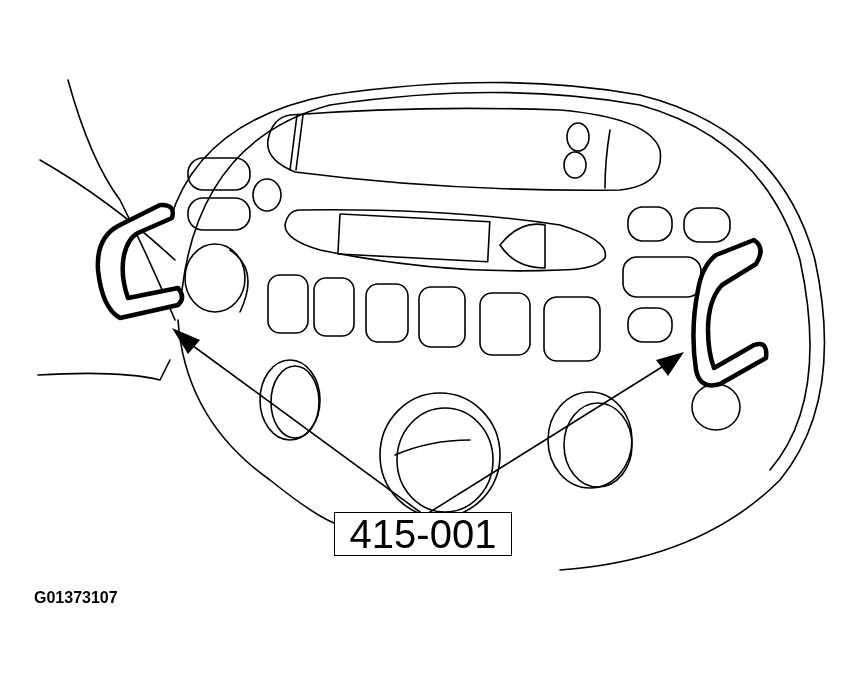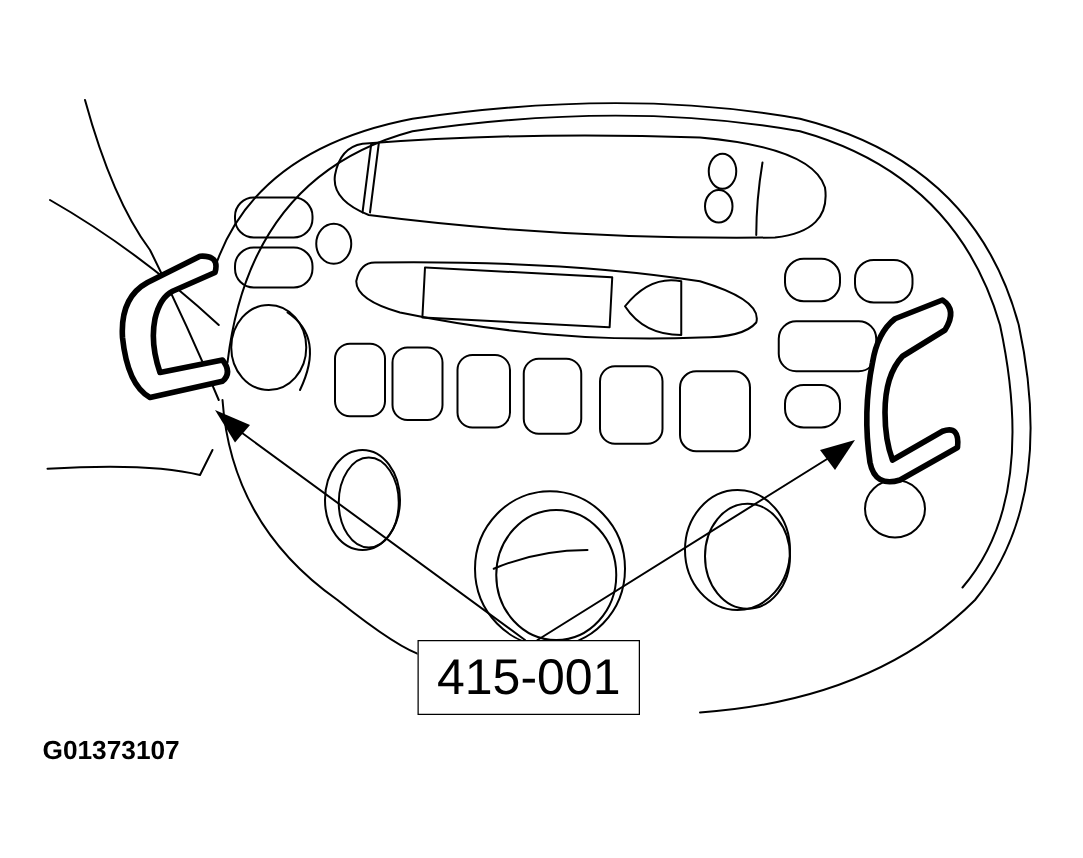--- a/index.html
+++ b/index.html
@@ -1,22 +1,22 @@
 <!DOCTYPE html>
 <html><head>
 <meta charset="utf-8">
 <style>
   html,body{margin:0;padding:0;background:#ffffff;}
   body{width:866px;height:686px;position:relative;overflow:hidden;font-family:"Liberation Sans",sans-serif;}
   svg{position:absolute;left:0;top:0;}
   .ln{fill:none;stroke:#000;stroke-width:1.6;stroke-linecap:round;stroke-linejoin:round;}
   .thk{fill:#fff;stroke:#000;stroke-width:4.5;stroke-linejoin:round;}
-  .callout{position:absolute;left:334px;top:512px;width:178px;height:60px;border:1.5px solid #000;background:#fff;
+  .callout{position:absolute;left:334px;top:512px;width:178px;height:44px;border:1.5px solid #000;background:#fff;
     display:flex;align-items:center;justify-content:center;font-size:40px;color:#000;letter-spacing:0px;box-sizing:border-box;}
-  .figid{position:absolute;left:34px;top:589px;font-size:21px;font-weight:bold;color:#000;}
+  .figid{position:absolute;left:34px;top:589px;font-size:16px;font-weight:bold;color:#000;}
 </style>
 </head>
 <body>
 
 <svg width="866" height="686" viewBox="0 0 866 686">
 
   <g>
     <path class="ln" d="M68 80 Q90 160 120 200 Q150 260 175 320"></path>
     <path class="ln" d="M40 160 Q110 200 175 260"></path>
     <path class="ln" d="M38 375 Q120 370 160 380 Q165 370 170 360"></path>

